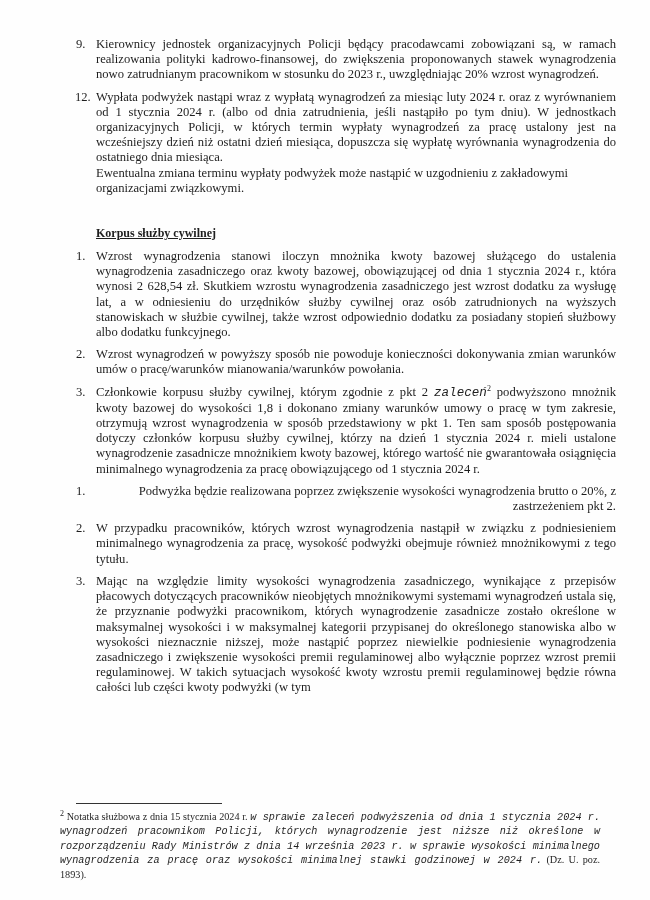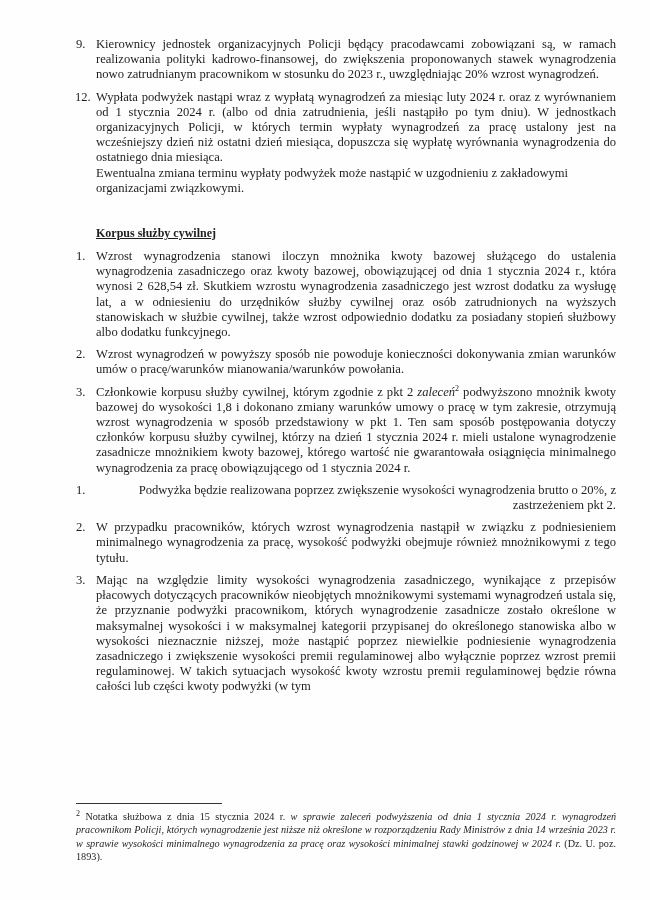--- a/index.html
+++ b/index.html
@@ -10,24 +10,24 @@
   .item { position: relative; padding-left: 20px; font-size: 12.6px; line-height: 15.2px;
           text-align: justify; margin-bottom: 7px; }
   .item .num { position: absolute; left: 0; top: 0; }
   .item.two-digit .num { left: -1px; }
   .item p { margin: 0; }
   .heading { font-weight: bold; text-decoration: underline; font-size: 12px;
              margin-left: 20px; line-height: 16px; }
   .heading-1 { margin-top: 29px; margin-bottom: 8px; }
   .heading-2 { margin-top: 30px; margin-bottom: 8px; }
   .sup { font-size: 8px; vertical-align: super; line-height: 0; }
-  .ital { font-style: italic; }
+  .ital { font-style: italic; font-family: Liberation Mono, monospace; }
   .footnote-rule { position: absolute; left: 76px; top: 803px; width: 146px; height: 0;
                    border-top: 1px solid #333; }
-  .footnote { position: absolute; left: 76px; top: 810px; width: 540px; font-size: 10.2px;
+  .footnote { position: absolute; left: 60px; top: 810px; width: 540px; font-size: 10.2px;
               line-height: 13.4px; text-align: justify; }
 </style>
 </head>
 <body>
 
 <div class="page">
   <div class="content">
 
     <div class="item">
       <span class="num">9.</span>

